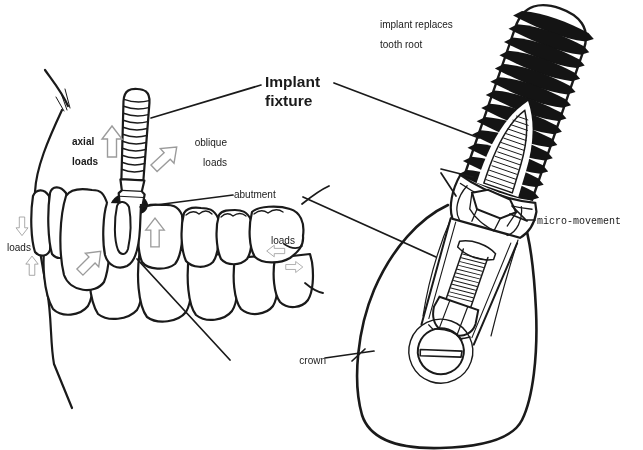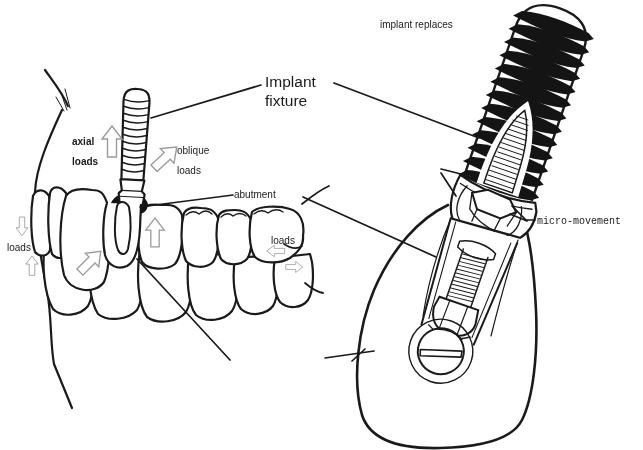--- a/index.html
+++ b/index.html
@@ -2,22 +2,22 @@
 <html><head>
 <meta charset="utf-8">
 <style>
   html,body{margin:0;padding:0;background:#fff;}
   .stage{
     position:relative;width:643px;height:450px;background:#fff;overflow:hidden;
     font-family:"Liberation Sans", sans-serif;color:#1a1a1a;
   }
   .stage svg{position:absolute;left:0;top:0;}
   .lbl{position:absolute;font-size:10px;line-height:20px;white-space:nowrap;color:#1a1a1a;}
-  .lbl.big{font-size:15.5px;line-height:19px;}
-  .lbl.center{text-align:left;margin-top:8px;}
+  .lbl.big{font-size:15.5px;line-height:19px;font-weight:bold;}
+  .lbl.center{text-align:right;}
   .ln{stroke:#1a1a1a;fill:none;stroke-linecap:round;stroke-linejoin:round;}
   .tooth{stroke:#1a1a1a;fill:#ffffff;stroke-width:2.2;stroke-linejoin:round;}
   .arrow{stroke:#9b9b9b;fill:none;stroke-width:1.4;vector-effect:non-scaling-stroke;}
 </style>
 </head>
 <body>
 
 <div class="stage">
 
 <svg width="643" height="450" viewBox="0 0 643 450">
@@ -151,20 +151,21 @@
     <path class="ln" d="M441,169 L473,177"></path>
     <path class="ln" d="M441,173 L456,196"></path>
     <path class="ln" d="M535,220 L526,220 L512,206 M527,221 L510,214"></path>
     <path class="ln" d="M137,259 L230,360"></path>
     <path class="ln" d="M325,358 L374,351 M352,361 L365,349"></path>
   </g>
 </svg>
 
 <div class="lbl" style="left:380px;top:15px;">
   <div>implant replaces</div>
+  <div>tooth root</div>
 </div>
 
 <div class="lbl big" style="left:265px;top:72px;">
   <div>Implant</div>
   <div>fixture</div>
 </div>
 
 <div class="lbl" style="left:72px;top:132px;font-weight:bold;">
   <div>axial</div>
   <div>loads</div>
@@ -178,15 +179,16 @@
 <div class="lbl" style="left:234px;top:185px;">abutment</div>
 
 
 <div class="lbl" style="left:537px;top:212px;font-family:Liberation Mono, monospace;">micro-movement</div>
 
 <div class="lbl" style="left:7px;top:238px;">loads</div>
 
 <div class="lbl" style="left:271px;top:231px;">loads</div>
 
 <div class="lbl center" style="left:230px;top:351px;width:96px;">
+  <div>crown</div>
 </div>
 
 </div>
 
 </body></html>

